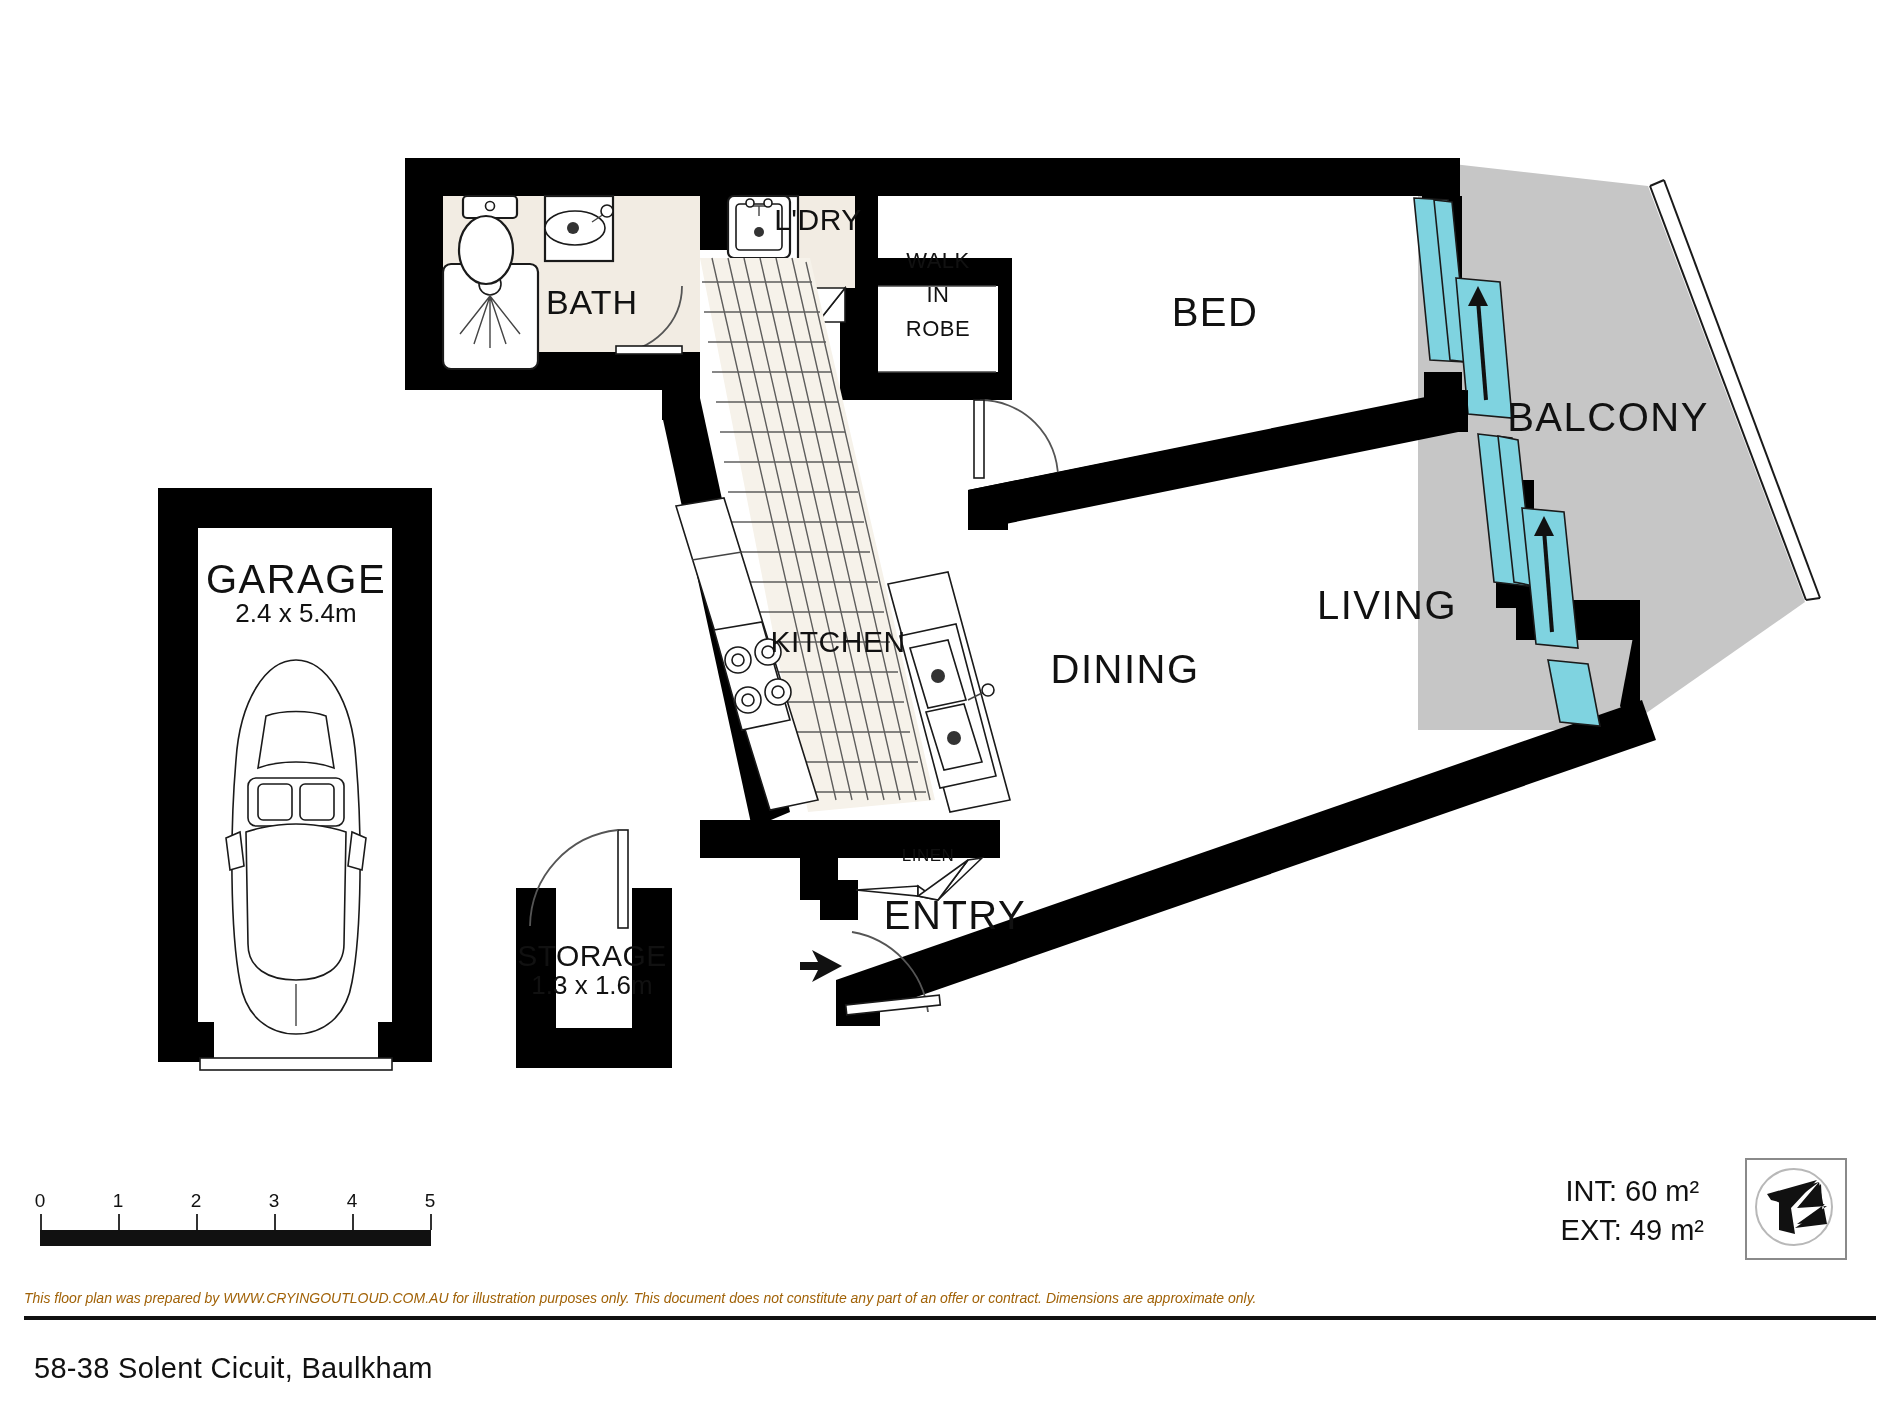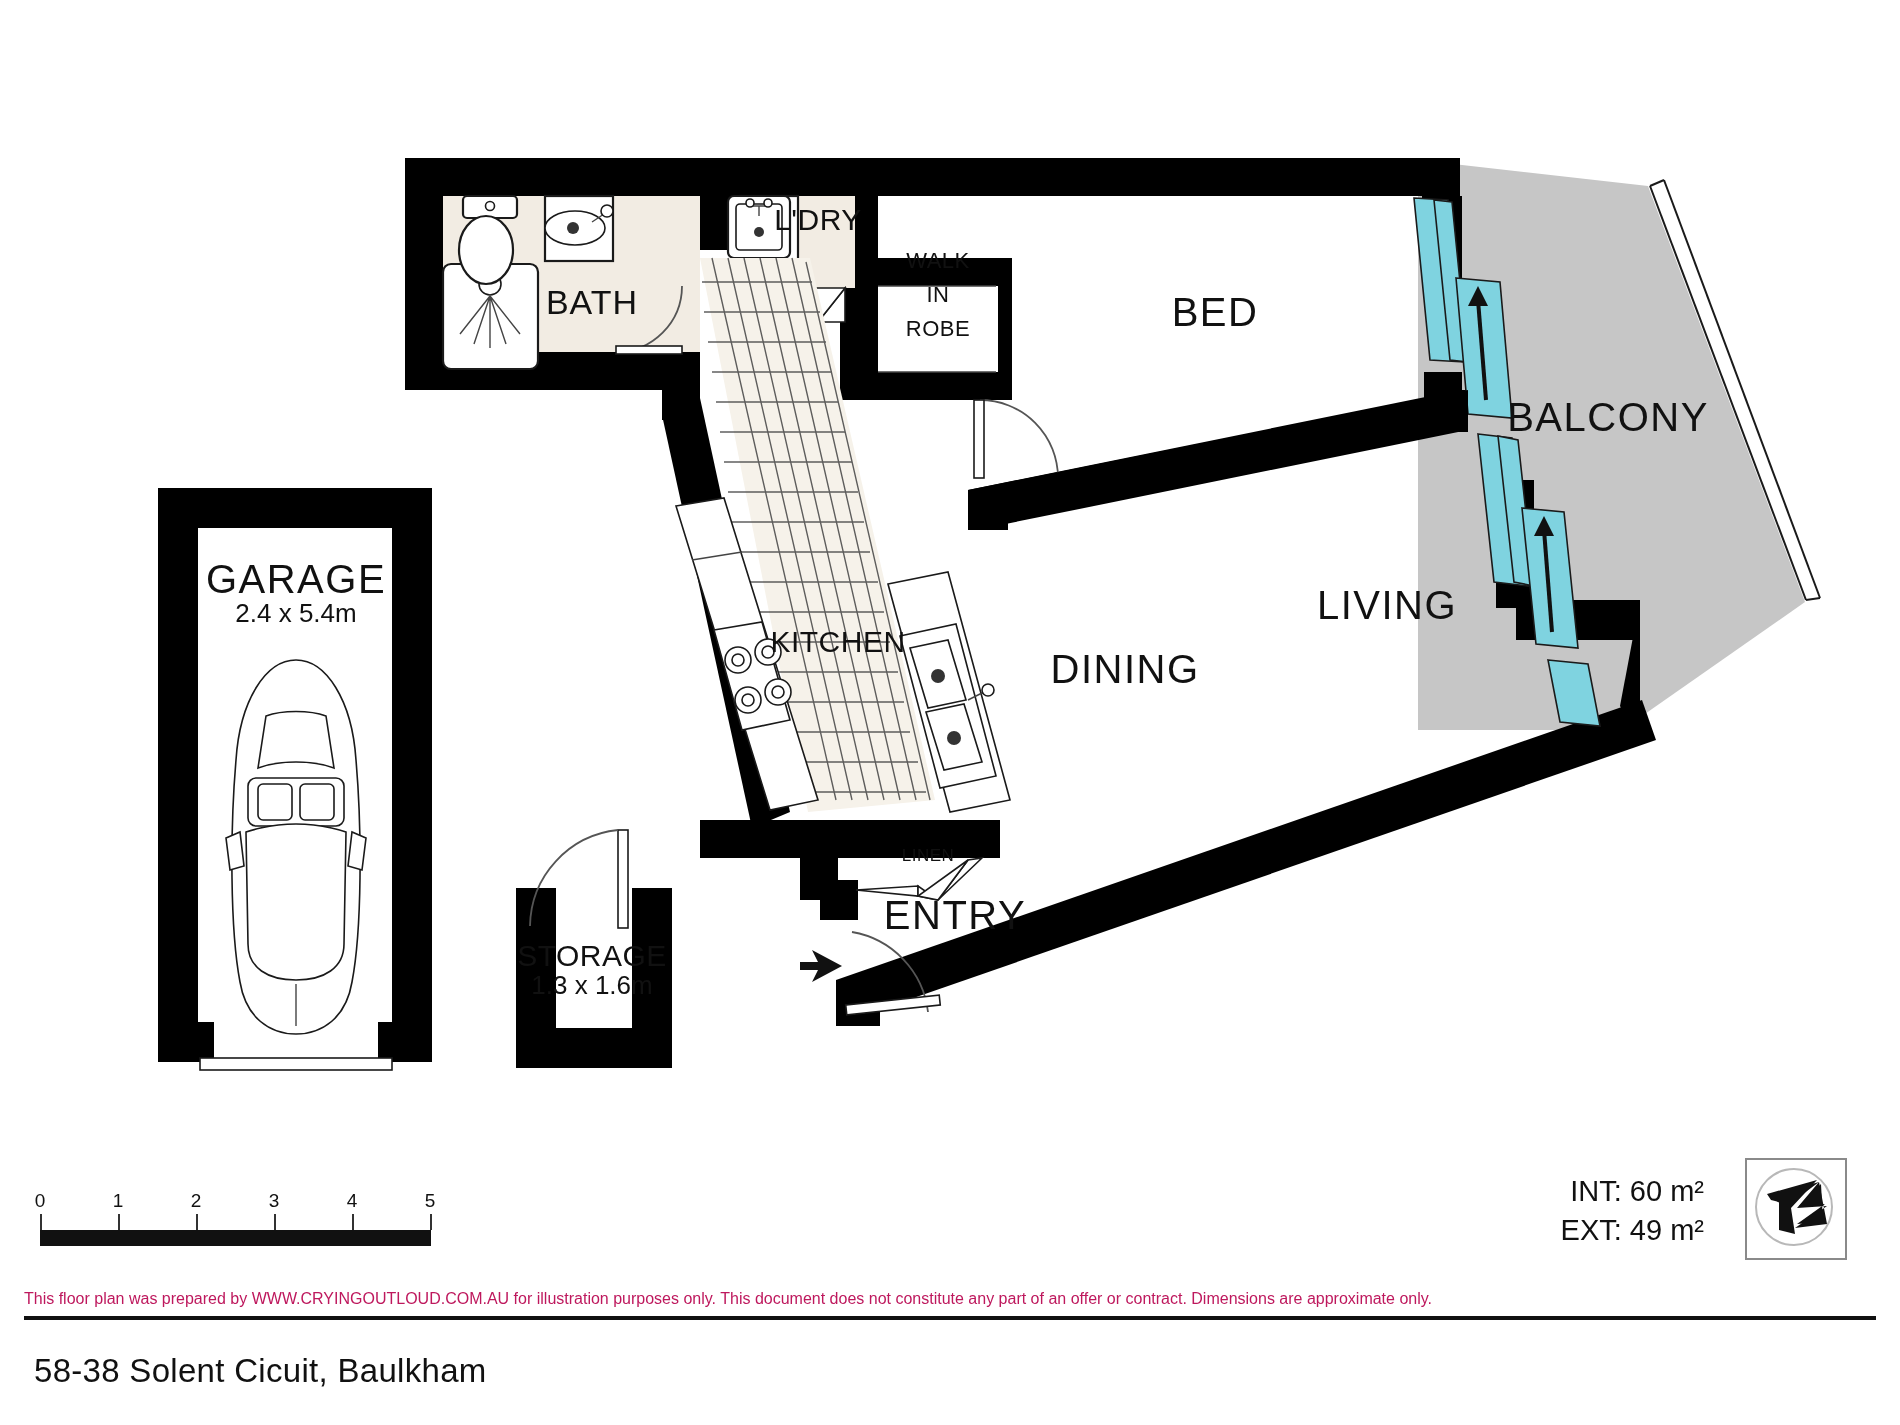--- a/index.html
+++ b/index.html
@@ -40,37 +40,38 @@
   .fixture { fill: #ffffff; stroke: #1a1a1a; stroke-width: 2.2; }
   .fixture-thin { fill: #ffffff; stroke: #1a1a1a; stroke-width: 1.6; }
   .swing { fill: none; stroke: #555555; stroke-width: 1.8; }
   .tilefill-wet { fill: #f2ece3; }
   .tilefill-kitchen { fill: #f6f2ea; }
   .balcony-fill { fill: #c6c6c6; }
   .glazing { fill: #7fd3e0; stroke: #1a1a1a; stroke-width: 1.6; }
   .footer-note {
     position: absolute;
     font-family: "Liberation Sans", sans-serif;
-    font-size: 16px;
-    color: #be185d;
+    font-size: 14px;
+    color: #a16207;
     white-space: nowrap;
+    font-style: italic;
   }
   .address {
     position: absolute;
     font-family: "Liberation Sans", sans-serif;
-    font-size: 33px;
+    font-size: 29px;
     color: #111111;
     letter-spacing: 0.3px;
     white-space: nowrap;
   }
   .area-line {
     font-family: "Liberation Sans", sans-serif;
     font-size: 29px;
     color: #111111;
-    text-align: right;
+    text-align: center;
     line-height: 1.35;
     white-space: nowrap;
   }
   #area-box {
     position: absolute;
     right: 196px;
     top: 1172px;
   }
   #compass-box {
     position: absolute;

